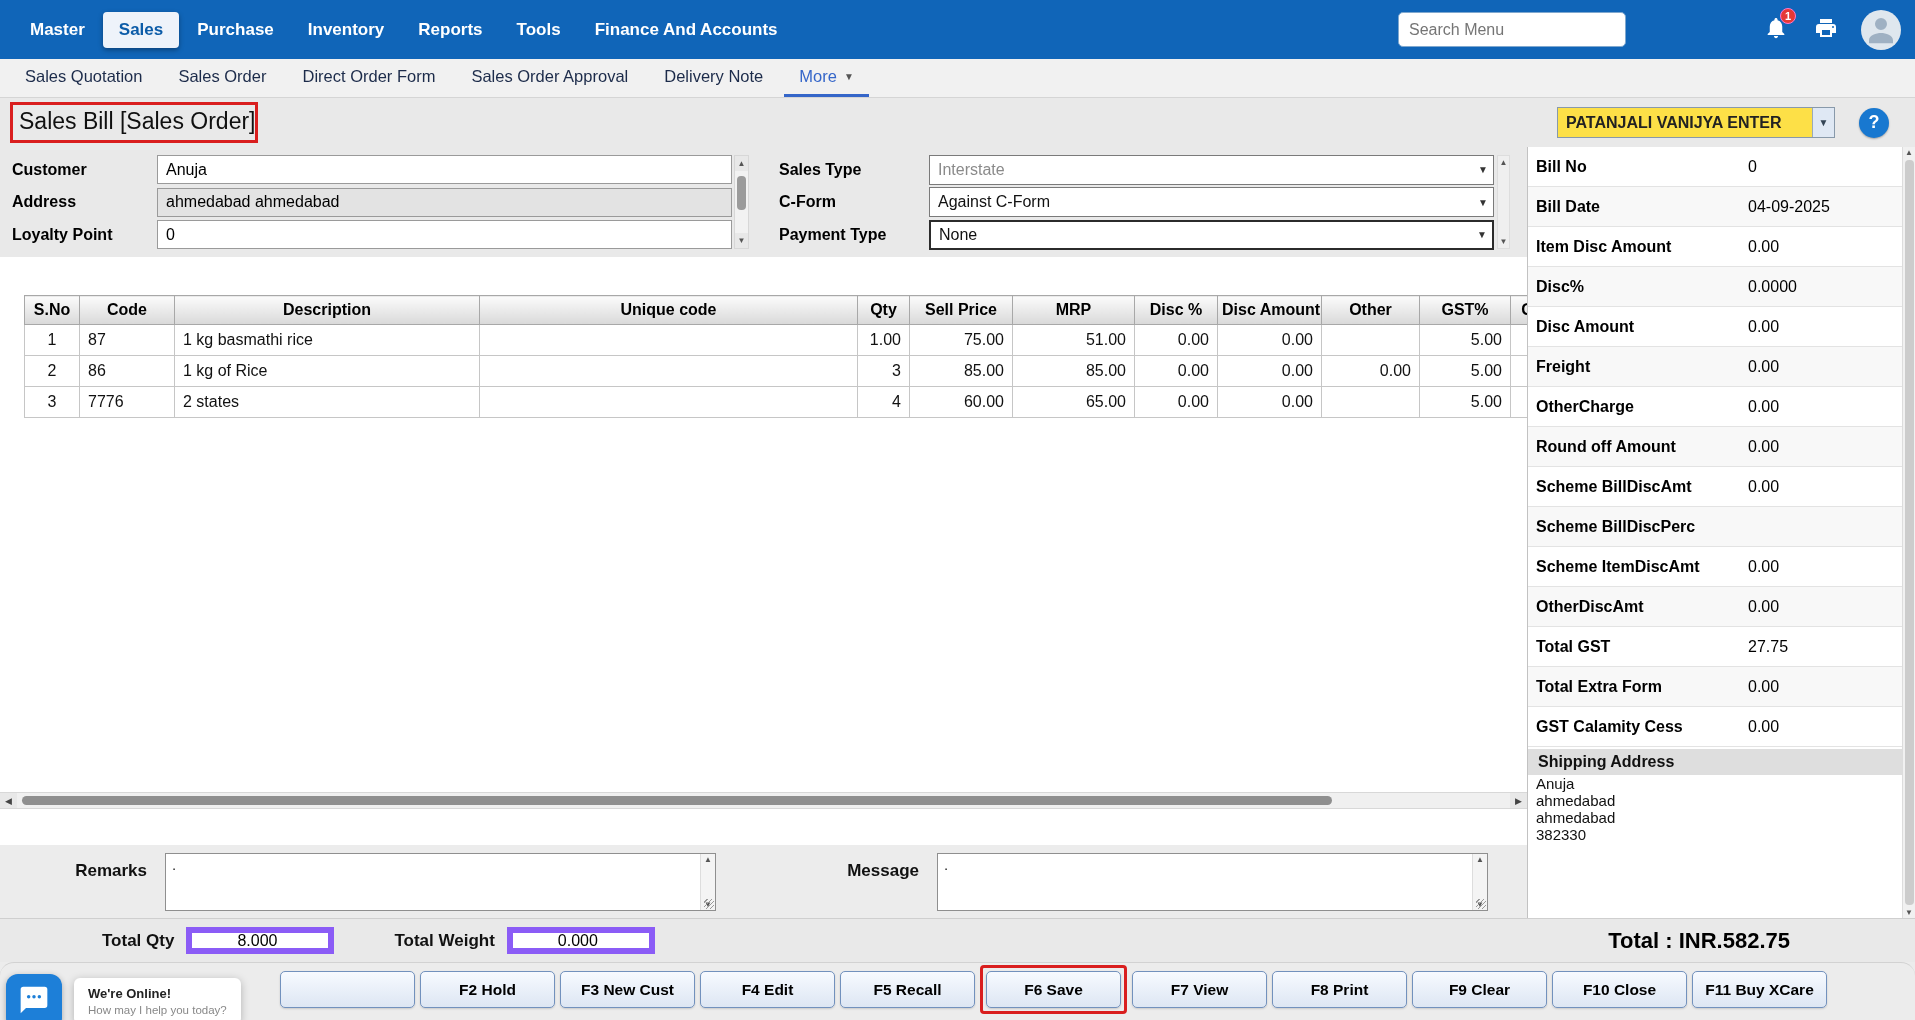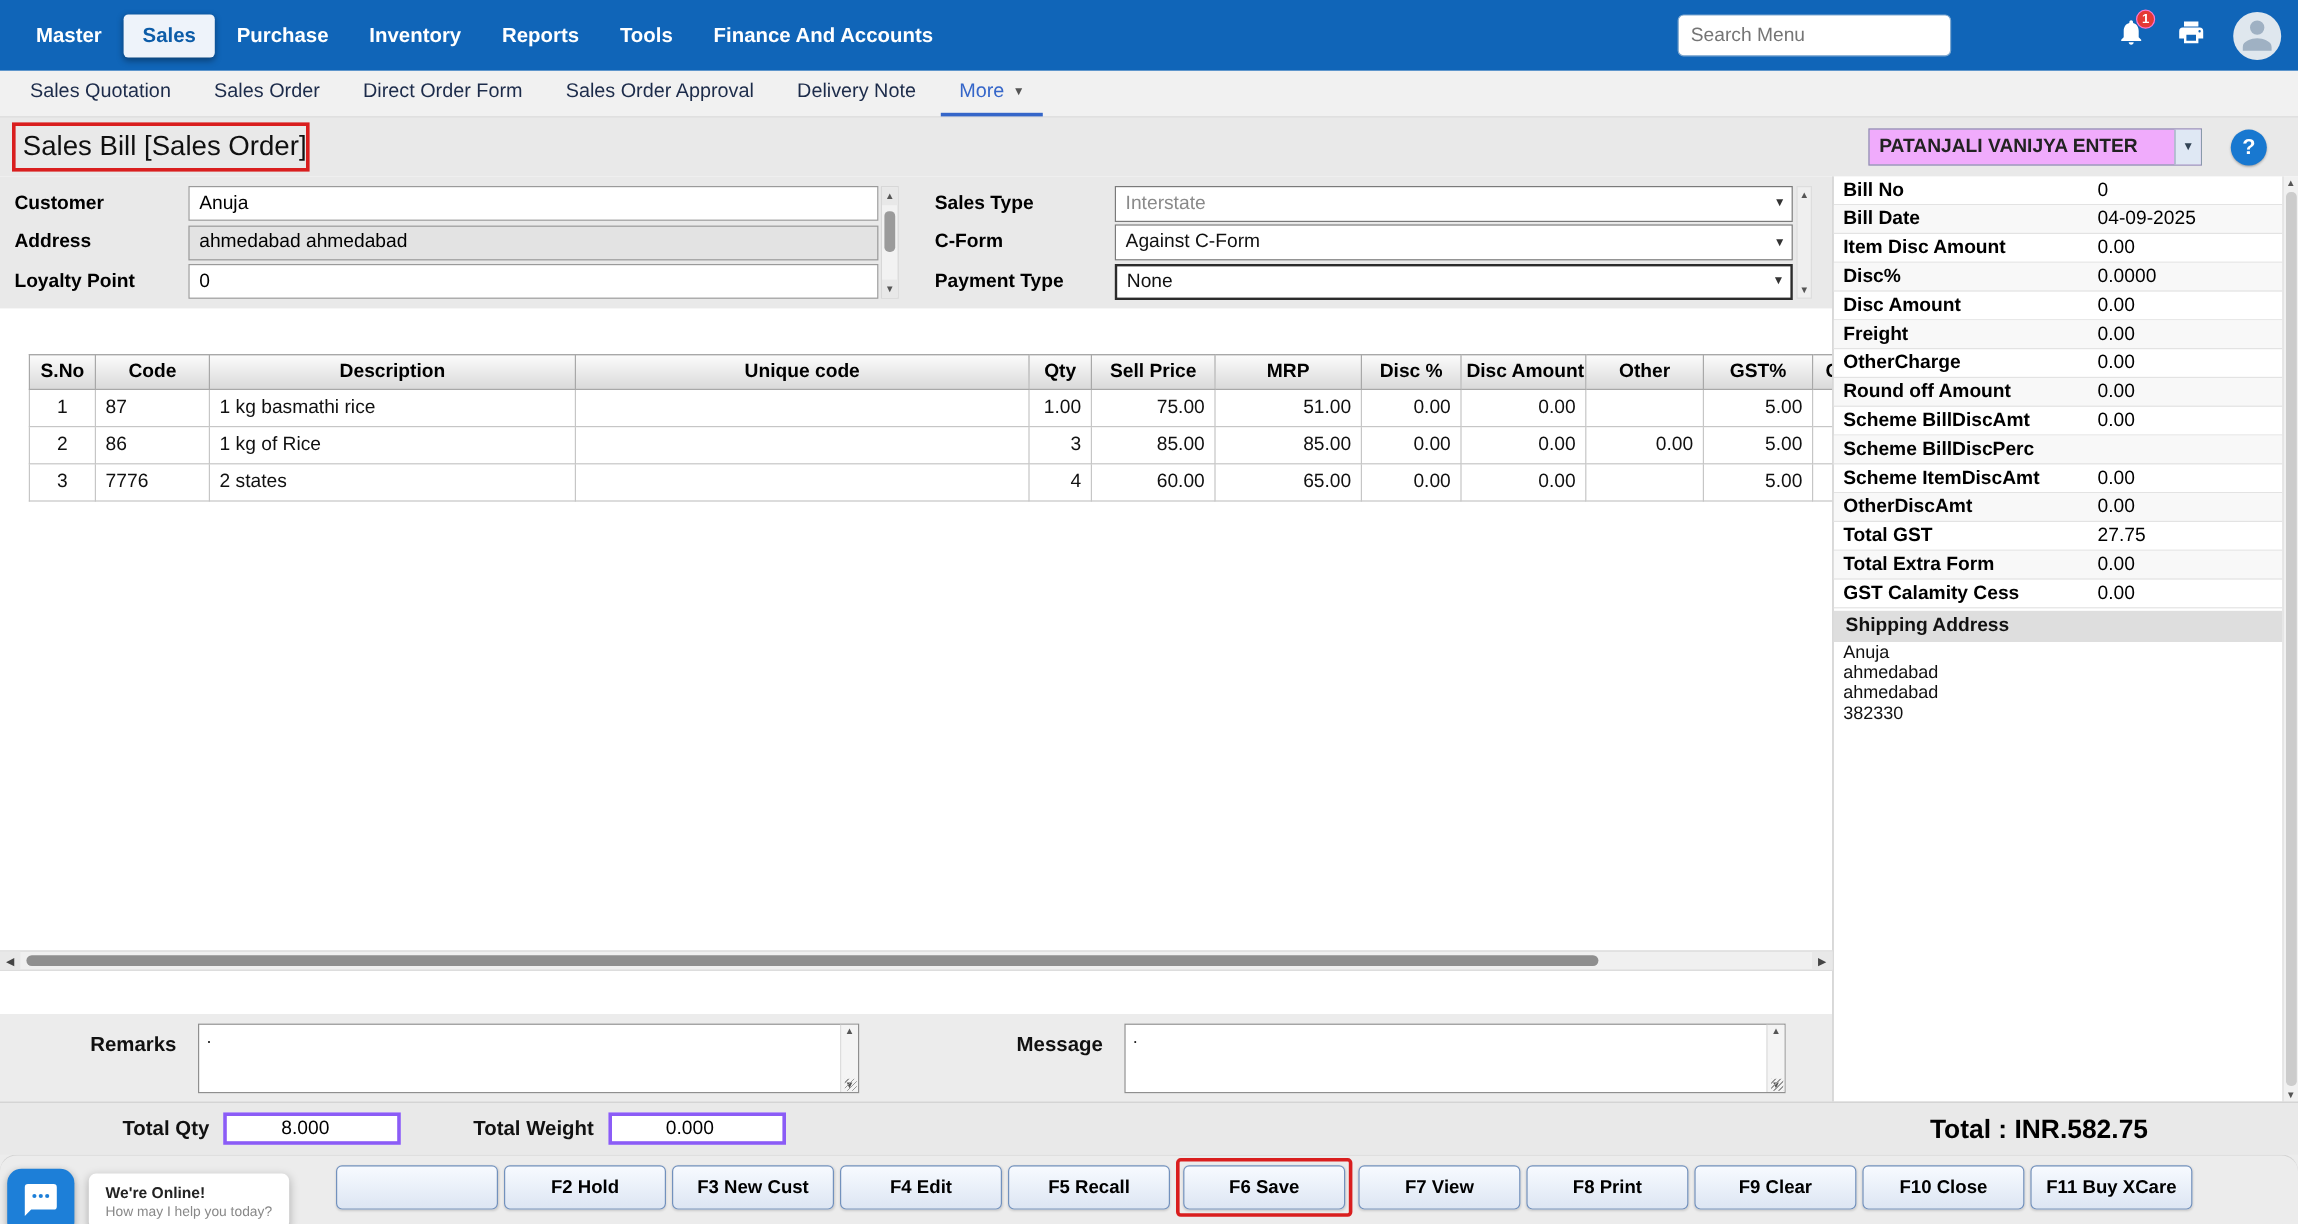--- a/index.html
+++ b/index.html
@@ -22,21 +22,21 @@
   .tabrow{flex:0 0 39px;background:#f1f1f1;display:flex;align-items:stretch;padding:0 10px;gap:6px;border-bottom:1px solid #d5d5d5;}
   .tab-item{display:flex;align-items:center;padding:0 15px;font-size:16.5px;color:#1c2b4a;cursor:pointer;border-bottom:3px solid transparent;white-space:nowrap;}
   .tab-item.active{color:#3566c9;border-bottom-color:#3566c9;}
   .tab-item .caret{font-size:10px;color:#555;margin-left:7px;}
 
   
   .title-band{flex:0 0 49px;background:#e9e9e9;display:flex;align-items:center;justify-content:space-between;padding:0 10px;}
   .title-box{border:3px solid #d91e1e;padding:3px 0 5px 6px;background:transparent;}
   .page-title{font-size:23px;font-weight:400;color:#101010;white-space:nowrap;}
   .title-right{display:flex;align-items:center;gap:24px;margin-right:16px;}
-  .company-select{width:278px;height:31px;background:#f0abfc;border:1px solid #8899aa;display:flex;align-items:stretch;cursor:pointer;}
+  .company-select{width:278px;height:31px;background:#fde047;border:1px solid #8899aa;display:flex;align-items:stretch;cursor:pointer;}
   .cs-text{flex:1;display:flex;align-items:center;padding:0 8px;font-size:16px;font-weight:700;color:#222;white-space:nowrap;overflow:hidden;}
   .cs-arrow{width:22px;background:#dfe8f4;border-left:1px solid #99aabb;display:flex;align-items:center;justify-content:center;font-size:10px;color:#334455;}
   .help-btn{width:30px;height:30px;border-radius:50%;background:#1878d0;color:#fff;font-weight:700;font-size:18px;display:flex;align-items:center;justify-content:center;cursor:pointer;box-shadow:0 1px 2px rgba(0,0,0,.3);}
 
   
   .content-row{flex:1 1 auto;display:flex;min-height:0;}
   .left-col{width:1527px;display:flex;flex-direction:column;min-width:0;background:#fff;gap:36px;}
 
   
   .forms-block{flex:0 0 110px;background:#e9e9e9;display:flex;padding:8px 0 8px 12px;}
@@ -80,34 +80,34 @@
   .r-label{width:147px;text-align:right;font-weight:700;font-size:17px;padding-top:8px;}
   .m-label{width:88px;margin-left:115px;}
   .ta-wrap{position:relative;width:551px;height:58px;background:#fff;border:1px solid #8f8f8f;display:flex;margin-left:18px;}
   .ta-wrap textarea{flex:1;border:none;resize:none;outline:none;font-family:inherit;font-size:15px;padding:2px 6px;overflow:hidden;background:transparent;color:#222;}
   .ta-scroll{width:15px;border-left:1px solid #ddd;background:#f4f4f4;display:flex;flex-direction:column;justify-content:space-between;align-items:center;padding:1px 0;}
   .ta-resize{position:absolute;right:1px;bottom:1px;width:10px;height:10px;background:repeating-linear-gradient(135deg,transparent 0 2px,#999 2px 3px);cursor:nwse-resize;}
 
   
   .right-panel{flex:1;background:#fff;border-left:1px solid #c2c2c2;display:flex;min-width:0;}
   .rp-main{flex:1;display:flex;flex-direction:column;overflow:hidden;}
-  .sum-row{display:flex;height:24px;align-items:center;border-bottom:1px solid #e3e3e3;padding-left:8px;flex:0 0 32px;}
+  .sum-row{display:flex;height:40px;align-items:center;border-bottom:1px solid #e3e3e3;padding-left:8px;flex:0 0 32px;}
   .sum-row.alt{background:#f8f8f8;}
   .sum-label{width:212px;font-weight:700;font-size:16px;color:#000;white-space:nowrap;overflow:hidden;}
   .sum-value{flex:1;font-size:16px;color:#000;white-space:nowrap;}
   .ship-title{height:26px;flex:0 0 26px;background:#dedede;font-weight:700;font-size:16px;display:flex;align-items:center;padding-left:10px;margin-top:2px;}
   .ship-line{font-size:15px;line-height:17px;padding-left:8px;color:#111;}
   .rp-scroll{width:13px;background:#f1f1f1;border-left:1px solid #ddd;display:flex;flex-direction:column;align-items:center;padding:1px 0;}
   .rp-thumb{width:9px;flex:1;margin:3px 0;background:#cccccc;border-radius:4px;cursor:pointer;}
 
   
   .totals-band{flex:0 0 44px;background:#e9e9e9;border-top:1px solid #cfcfcf;display:flex;align-items:center;position:relative;}
   .tq-label{margin-left:102px;font-weight:700;font-size:17px;white-space:nowrap;}
   .tw-label{margin-left:60px;}
-  .tq-input{width:148px;height:27px;border:3px solid #8b5cf6;background:#fff;margin-left:12px;padding-left:45px;font-size:16px;font-family:inherit;}
+  .tq-input{width:148px;height:27px;border:6px solid #8b5cf6;background:#fff;margin-left:12px;padding-left:45px;font-size:16px;font-family:inherit;}
   .grand-total{position:absolute;right:125px;font-size:22px;font-weight:700;color:#000;white-space:nowrap;}
 
   
   .buttons-band{flex:0 0 58px;background:#ececec;border-top:1px solid #d2d2d2;display:flex;align-items:flex-start;padding:8px 12px 0 280px;gap:5px;border-radius:14px;}
   .fbtn{width:135px;height:37px;border:1px solid #7291bd;border-radius:5px;background:linear-gradient(#f7faff,#dde6f3);font-size:15.5px;font-weight:600;font-family:inherit;color:#000;cursor:pointer;box-shadow:0 1px 2px rgba(0,0,0,.15);white-space:nowrap;}
   .red-outline{border:3px solid #d91e1e;border-radius:4px;padding:3px;margin-top:-6px;}
 
   
   .chat-widget{position:absolute;left:6px;top:974px;display:flex;align-items:flex-start;gap:12px;z-index:50;}
   .chat-btn{width:56px;height:56px;border-radius:12px;background:#1d7fd8;display:flex;align-items:center;justify-content:center;box-shadow:0 2px 6px rgba(0,0,0,.3);cursor:pointer;}

